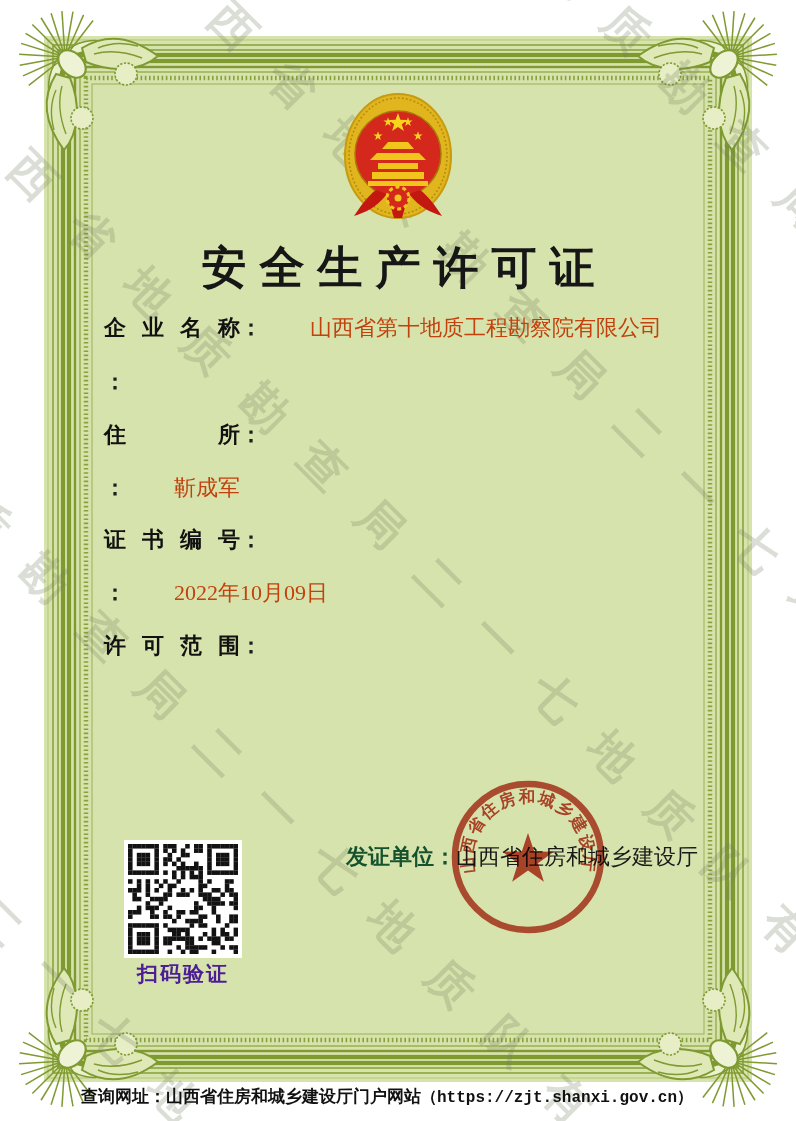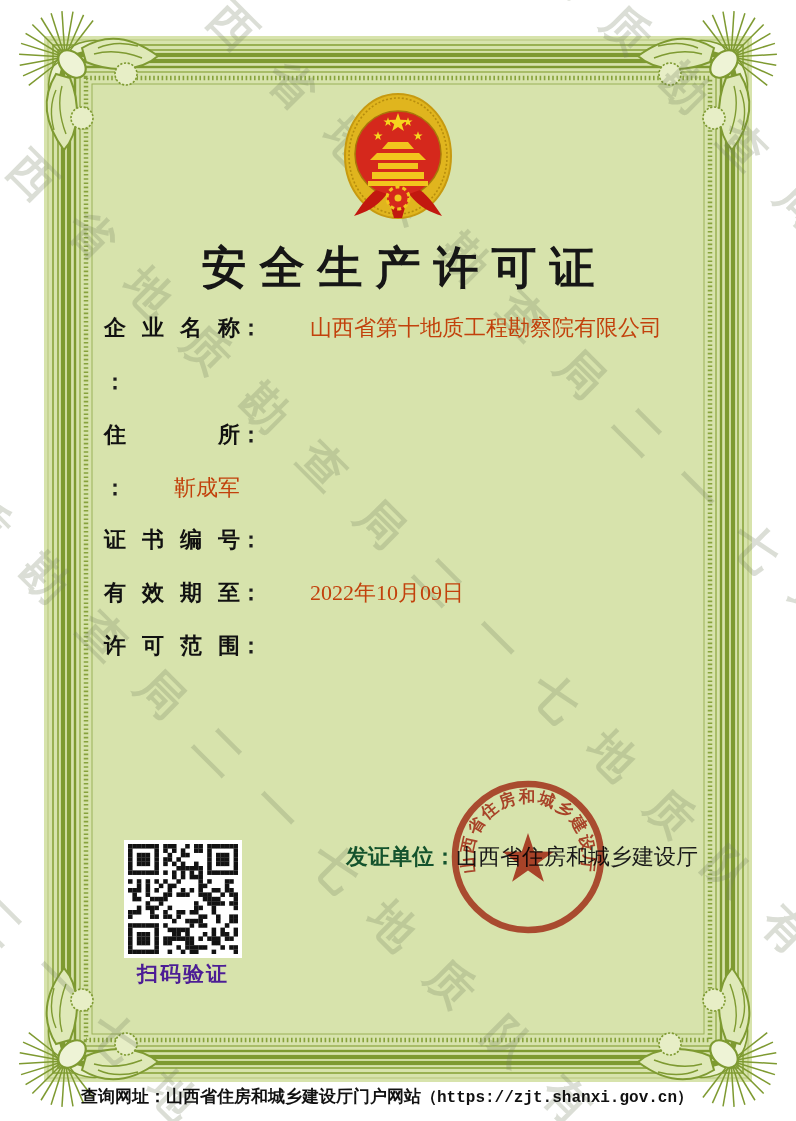--- a/index.html
+++ b/index.html
@@ -163,21 +163,20 @@
       </div>
       <div class="frow" style="min-height:52px">
           <span class="fcolon">：</span>
           <span class="fvalue">靳成军</span>
       </div>
       <div class="frow" style="min-height:53px">
         <span class="flabel">证 书 编 号</span>
           <span class="fcolon">：</span>
       </div>
       <div class="frow" style="min-height:53px">
-        <span class="flabel">有 效 期 至</span>
           <span class="fcolon">：</span>
           <span class="fvalue">2022年10月09日</span>
       </div>
       <div class="frow">
         <span class="flabel">许 可 范 围</span>
           <span class="fcolon">：</span>
           <span class="fvalue"></span>
       </div>
     </div>
 

